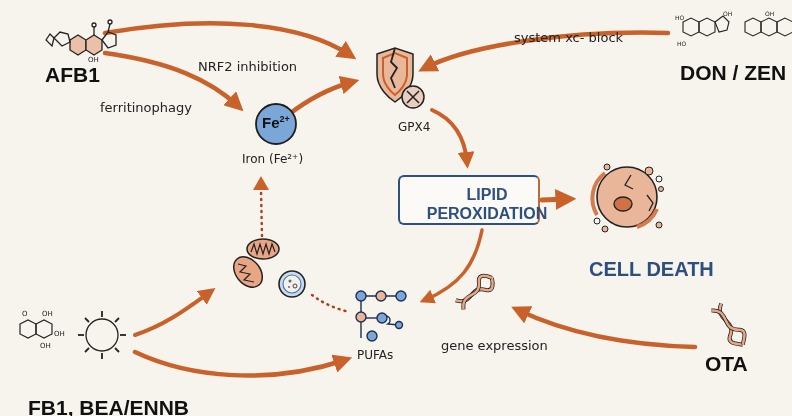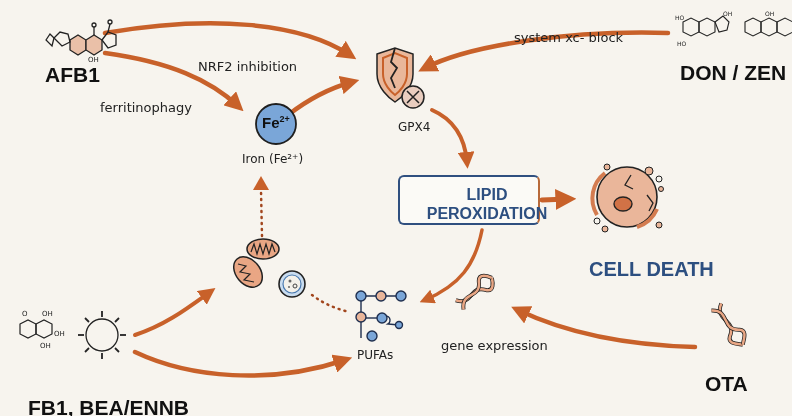--- a/index.html
+++ b/index.html
@@ -160,21 +160,21 @@
         <line x1="-13" y1="-13" x2="-17" y2="-17"></line>
       <line x1="13" y1="13" x2="17" y2="17"></line>
         <line x1="-13" y1="13" x2="-17" y2="17"></line>
     </g>
   </g>
 </svg>
 
 <div class="lbl toxin" style="left:45px;top:63px;">AFB1</div>
 <div class="lbl toxin" style="left:680px;top:61px;">DON / ZEN</div>
 <div class="lbl toxin" style="left:28px;top:372px;margin-top:24px;">FB1, BEA/ENNB</div>
-<div class="lbl toxin" style="left:705px;top:372px;">OTA</div>
+<div class="lbl toxin" style="left:705px;top:352px;">OTA</div>
 
 <div class="lbl note" style="left:198px;top:59px;">NRF2 inhibition</div>
 <div class="lbl note" style="left:100px;top:100px;">ferritinophagy</div>
 <div class="lbl note" style="left:514px;top:30px;">system xc- block</div>
 <div class="lbl note" style="left:441px;top:338px;">gene expression</div>
 
 <div class="lbl" style="left:262px;top:114px;font-family:'Liberation Sans',sans-serif;font-weight:bold;font-size:15px;color:#111;"><span>Fe</span><sup style="font-size:9px;">2+</sup></div>
 <div class="lbl node" style="left:242px;top:152px;">Iron (Fe²⁺)</div>
 <div class="lbl node" style="left:398px;top:120px;">GPX4</div>
 

